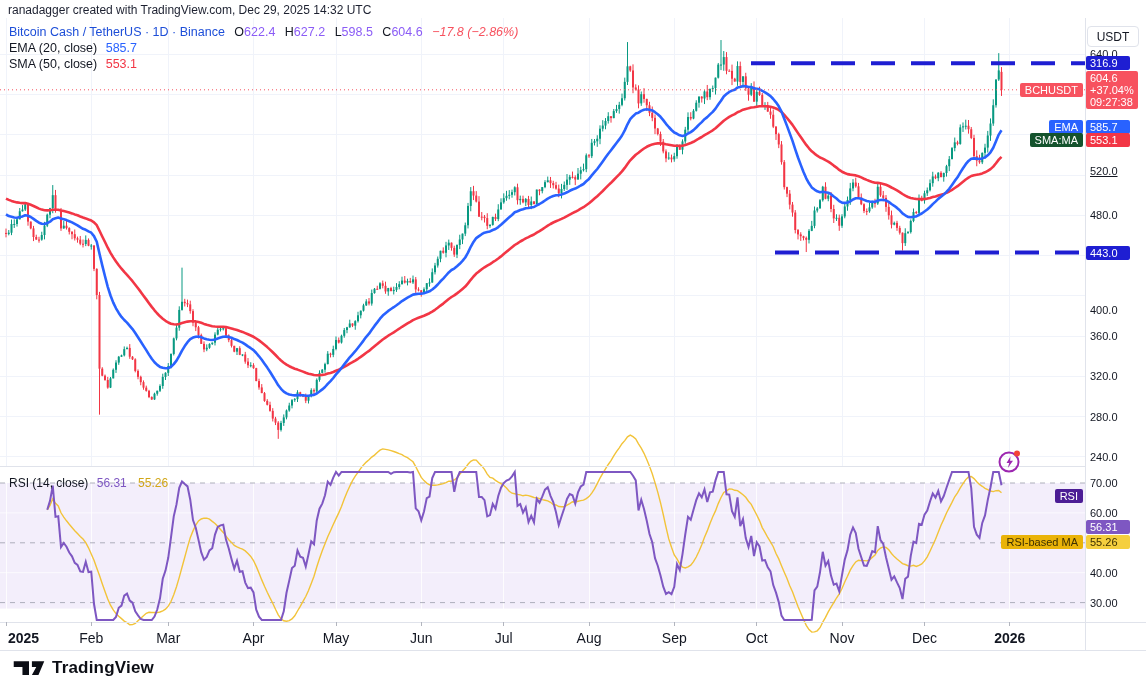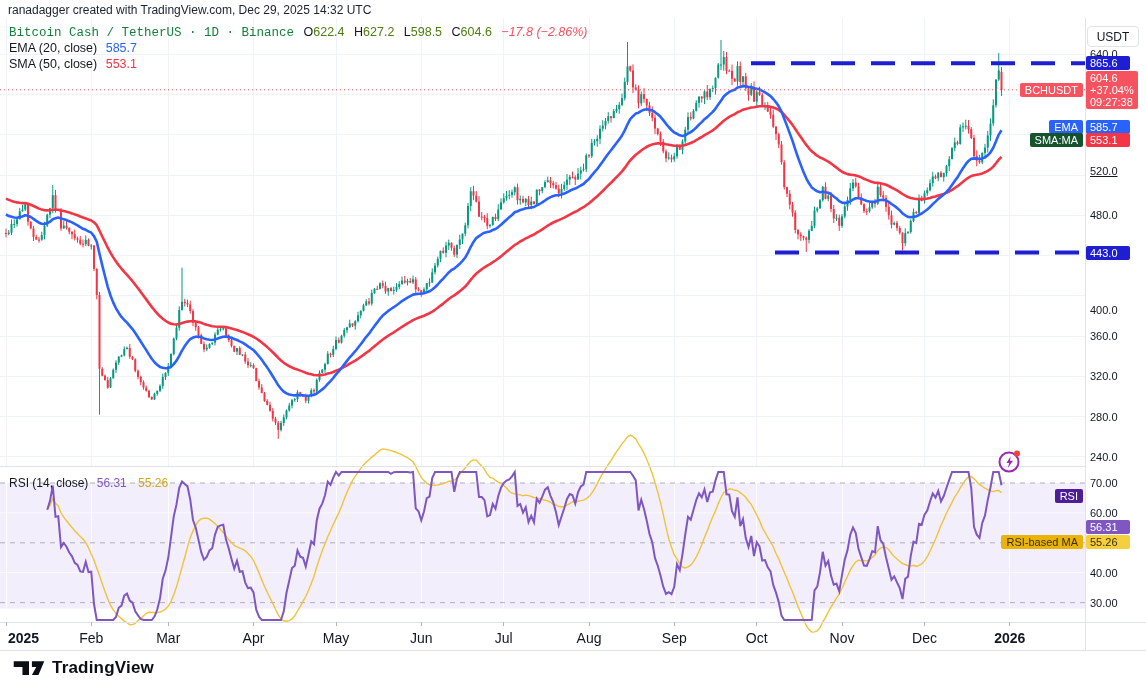--- a/index.html
+++ b/index.html
@@ -2,23 +2,23 @@
 <html><head>
 <meta charset="utf-8">
 <style>
   html,body{margin:0;padding:0;background:#fff;}
   .wrap{position:relative;width:1146px;height:696px;background:#ffffff;overflow:hidden;
         font-family:"Liberation Sans",sans-serif;color:#131722;}
   .hdr{position:absolute;left:8px;top:3px;font-size:12px;color:#1c2030;white-space:nowrap;}
   svg.chart{position:absolute;left:0;top:0;}
   .legend{position:absolute;left:9px;top:24px;font-size:12.5px;line-height:16px;white-space:nowrap;z-index:5;}
   .legend .row{height:16px;}
-  .t-sym{color:#15803d;font-family:Liberation Mono, monospace;}
+  .t-sym{color:#1d4ed8;}
   .ohlc-k{color:#131722;margin-left:6px;}
-  .ohlc-v{color:#4d7c0f;margin-top:32px;}
+  .ohlc-v{color:#8b5cf6;margin-top:32px;}
   .chg{color:#f7525f;margin-left:6px;font-style:italic;}
   .ema-v{color:#2962ff;margin-left:5px;}
   .sma-v{color:#f23645;margin-left:5px;}
   .rsi-legend{position:absolute;left:9px;top:476px;font-size:12px;white-space:nowrap;z-index:5;}
   .rsi-v{color:#7e57c2;margin-left:5px;}
   .rsim-v{color:#d1a617;margin-left:8px;}
   .usdt{position:absolute;left:1087px;top:26px;width:52px;height:21px;border:1px solid #e0e3eb;
         border-radius:4px;display:flex;align-items:center;justify-content:center;font-size:12px;
         color:#131722;background:#fff;box-sizing:border-box;z-index:6;}
   .tick{position:absolute;left:1090px;font-size:11px;color:#131722;transform:translateY(-50%);z-index:4;}
@@ -889,21 +889,21 @@
       <div class="mon" style="left: 421.25px;">Jun</div>
       <div class="mon" style="left: 503.75px;">Jul</div>
       <div class="mon" style="left: 589px;">Aug</div>
       <div class="mon" style="left: 674.25px;">Sep</div>
       <div class="mon" style="left: 756.75px;">Oct</div>
       <div class="mon" style="left: 842px;">Nov</div>
       <div class="mon" style="left: 924.5px;">Dec</div>
       <div class="mon bold" style="left: 1009.75px;">2026</div>
     </div>
   <div id="badges">
-      <div class="vbadge" style="background: rgb(30, 30, 210); top: 63.223px;">865.6</div>
+      <div class="vbadge" style="background: rgb(30, 30, 210); top: 63.223px;">316.9</div>
       <div class="nbadge" style="top: 89.8078px; background: rgb(247, 82, 95);">BCHUSDT</div>
       <div class="vbadge multi" style="background: rgb(247, 82, 95); top: 89.8078px;">
         <div>604.6</div>
         <div>+37.04%</div>
         <div>09:27:38</div>
       </div>
       <div class="nbadge" style="top: 127px; background: rgb(41, 98, 255);">EMA</div>
       <div class="vbadge" style="background: rgb(41, 98, 255); top: 127px;">585.7</div>
       <div class="nbadge" style="top: 140px; background: #14532d;">SMA:MA</div>
       <div class="vbadge" style="background: rgb(242, 54, 69); top: 140px;">553.1</div>

